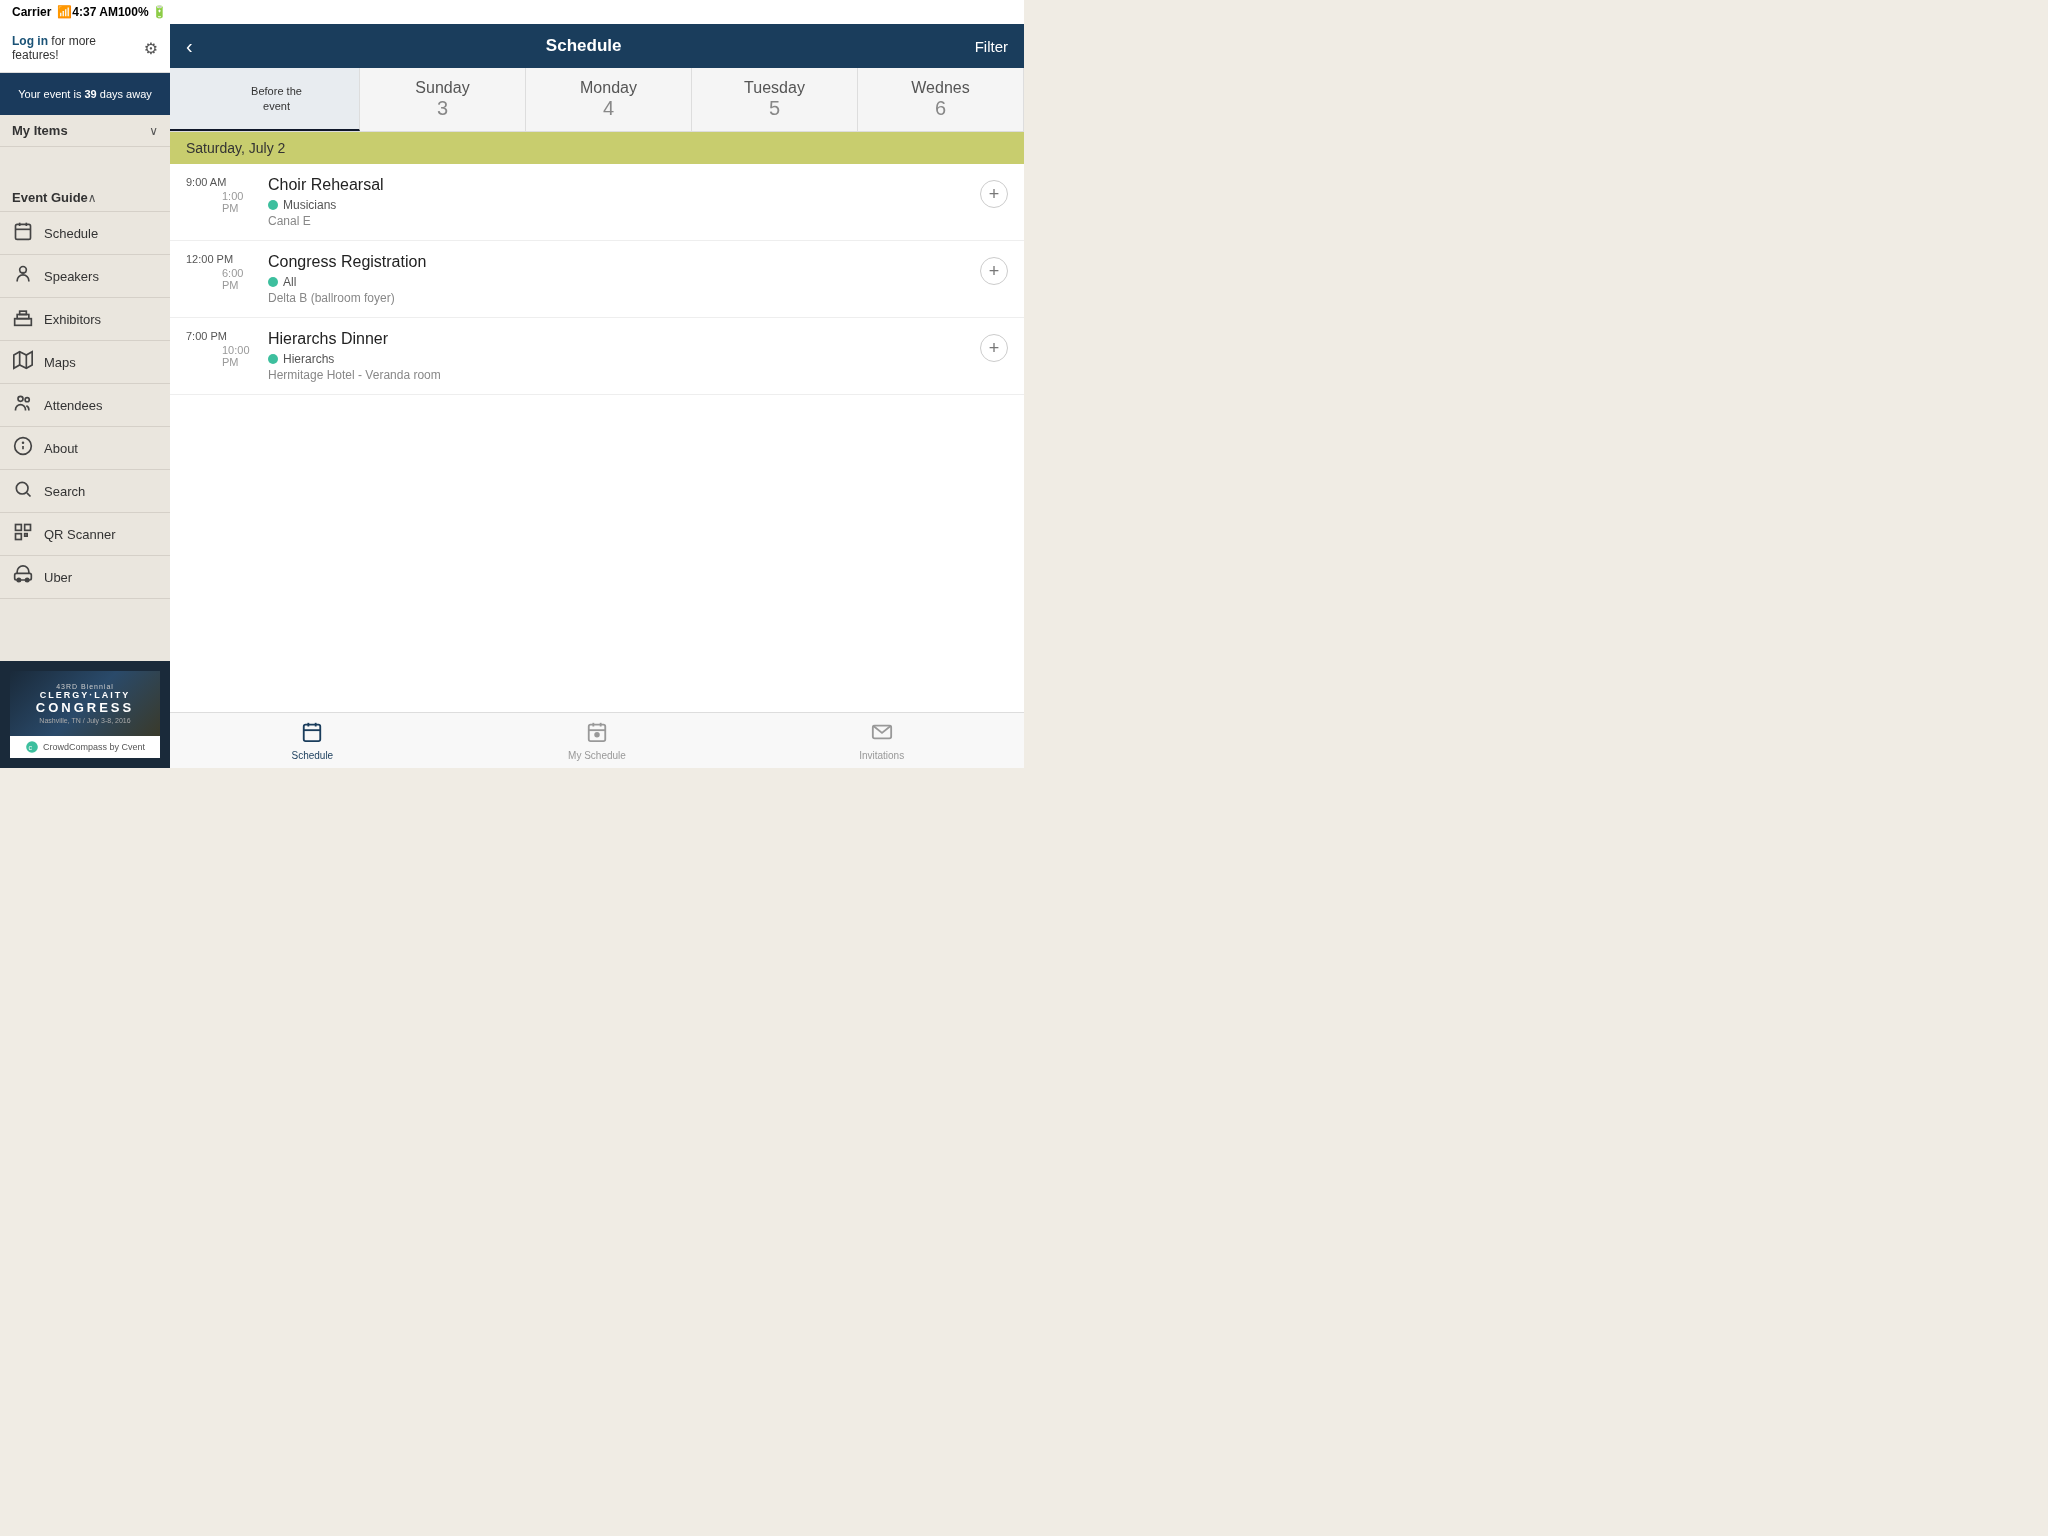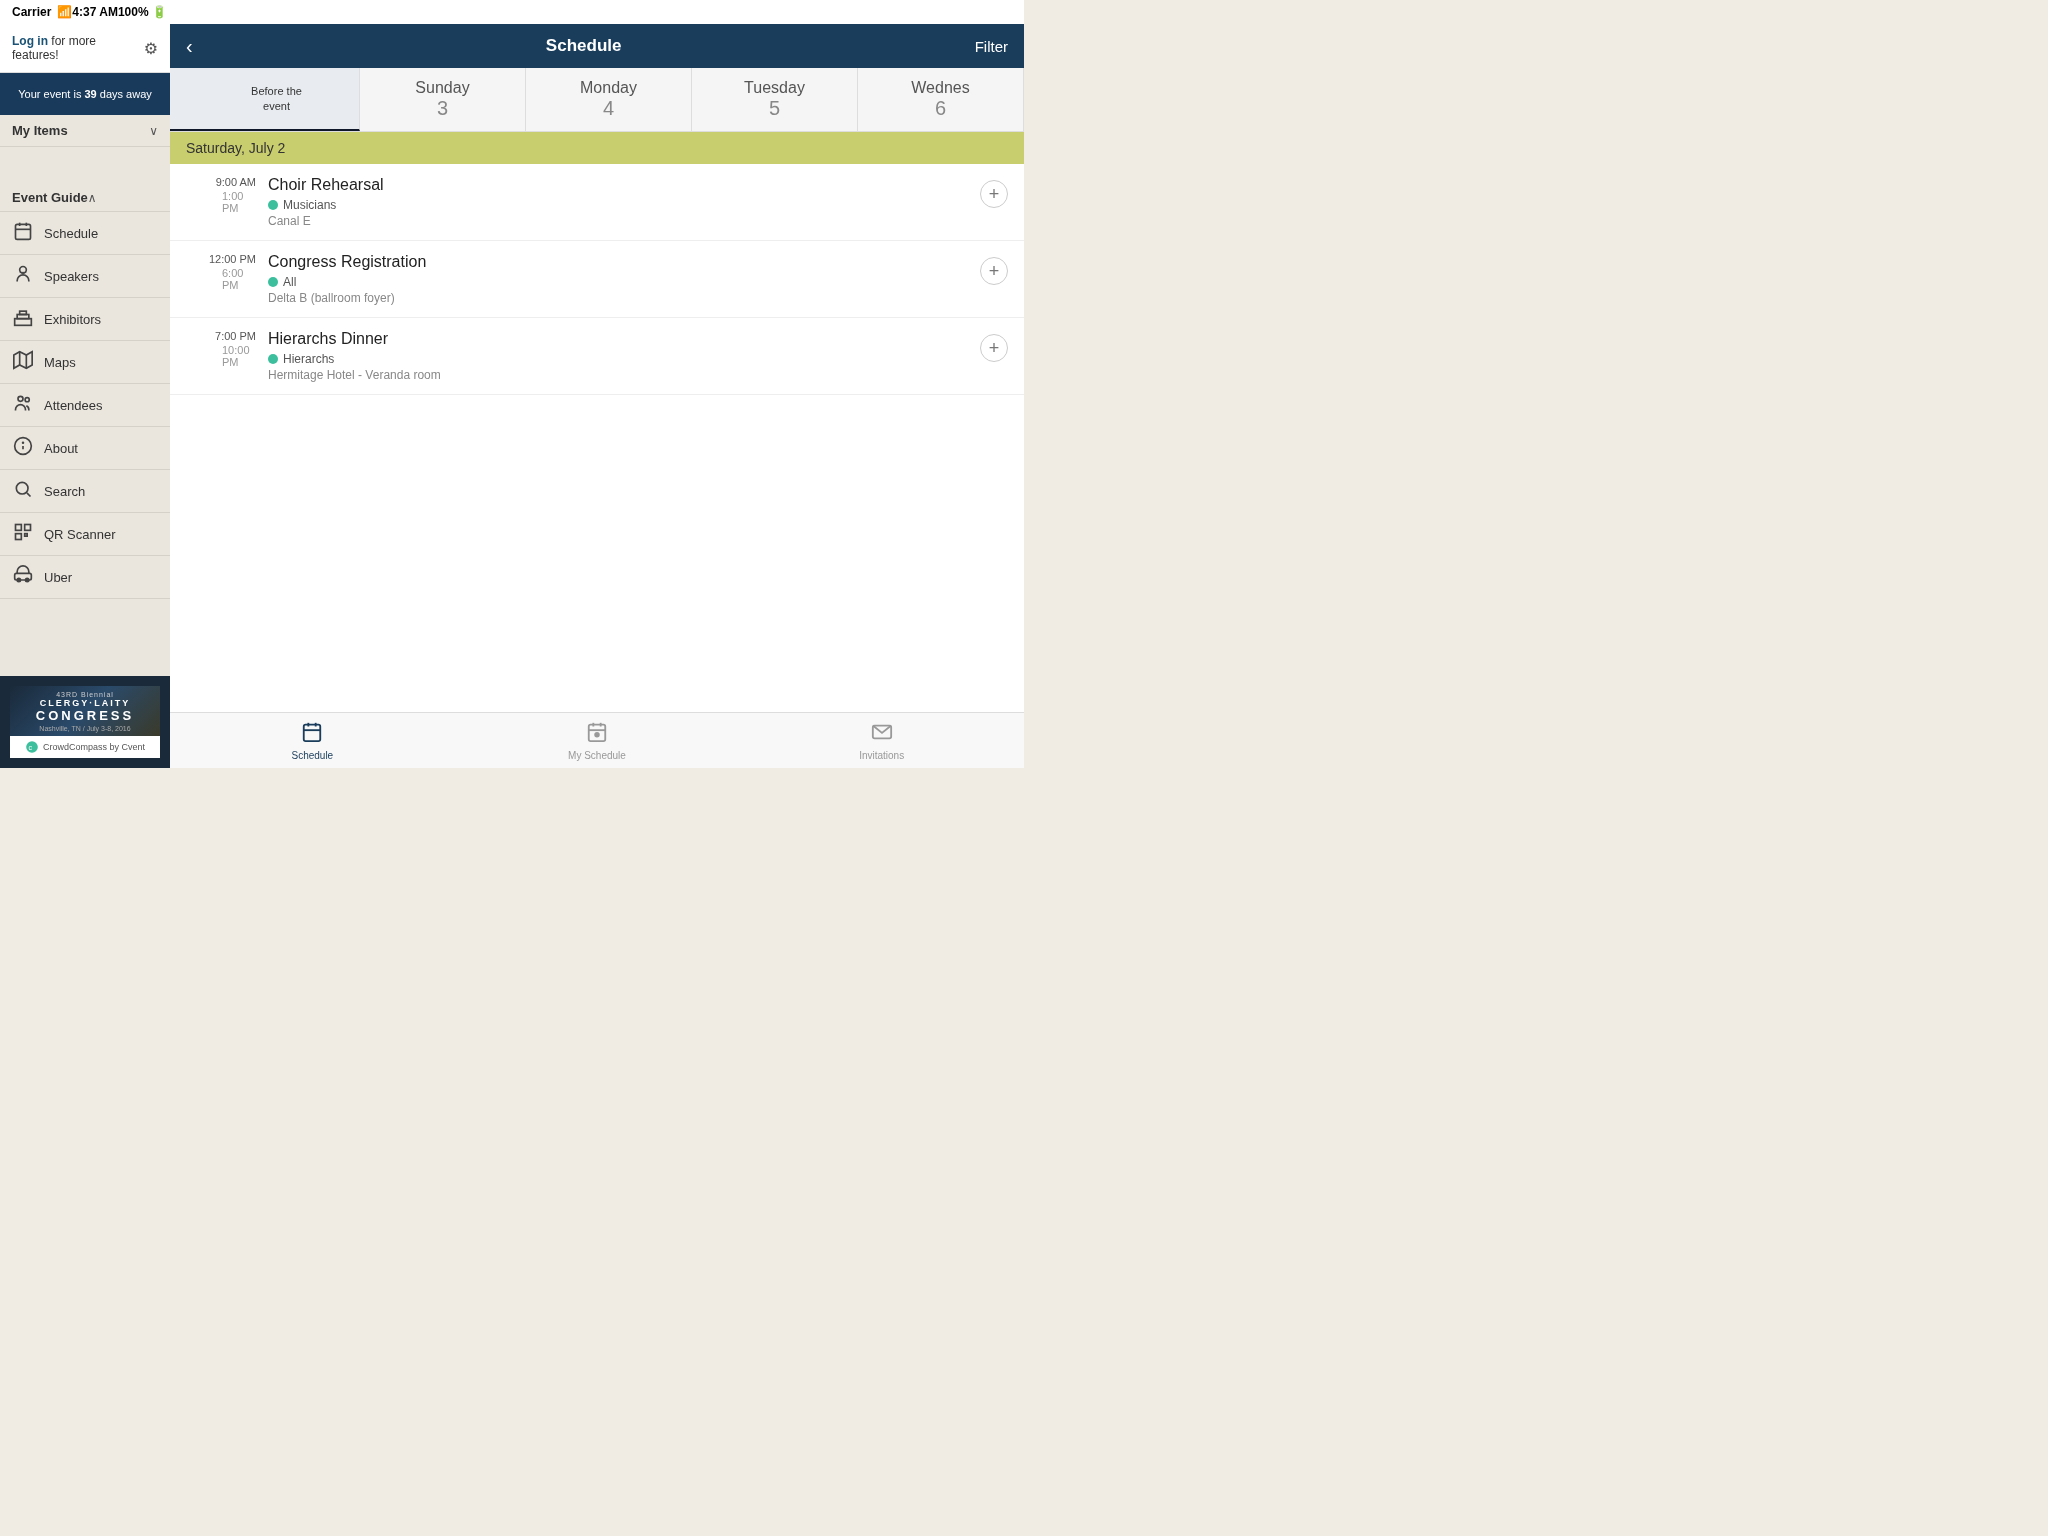--- a/index.html
+++ b/index.html
@@ -91,21 +91,21 @@
 
     .sidebar-footer {
       margin-top: auto;
       background: #1a2a3a;
       color: #fff;
       padding: 10px;
       text-align: center;
     }
     .sidebar-footer-img {
       width: 100%;
-      height: 50px;
+      height: 65px;
       background: linear-gradient(135deg, #1a2a3a 0%, #2a4a6a 50%, #3a3a2a 100%);
       display: flex;
       flex-direction: column;
       align-items: center;
       justify-content: center;
     }
     .sidebar-crowdcompass {
       background: #fff;
       padding: 4px 8px;
       display: flex;
@@ -193,21 +193,21 @@
       border-bottom: 1px solid #eee;
       gap: 12px;
     }
     .schedule-time-col {
       width: 70px;
       flex-shrink: 0;
       display: flex;
       flex-direction: column;
       gap: 2px;
     }
-    .schedule-time-start { font-size: 11px; color: #555; text-align: right; }
+    .schedule-time-start { font-size: 11px; color: #555; }
     .schedule-time-end { font-size: 11px; color: #999; margin-left: 36px; }
     .schedule-details { flex: 1; }
     .schedule-title { font-size: 16px; color: #222; font-weight: 400; margin-bottom: 4px; }
     .schedule-tag { display: flex; align-items: center; gap: 5px; margin-bottom: 2px; }
     .schedule-dot { width: 10px; height: 10px; border-radius: 50%; background: #3dbf9e; flex-shrink: 0; }
     .schedule-tag-label { font-size: 12px; color: #555; }
     .schedule-location { font-size: 12px; color: #888; }
     .schedule-add-btn {
       width: 28px; height: 28px;
       border: 1px solid #ccc;

